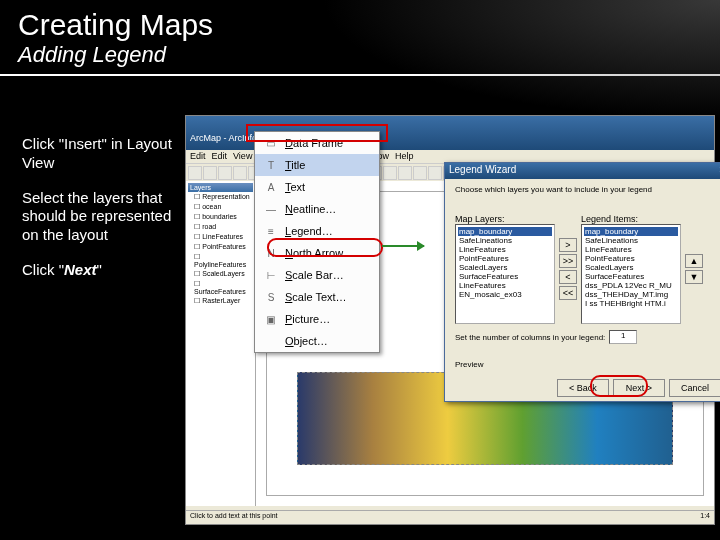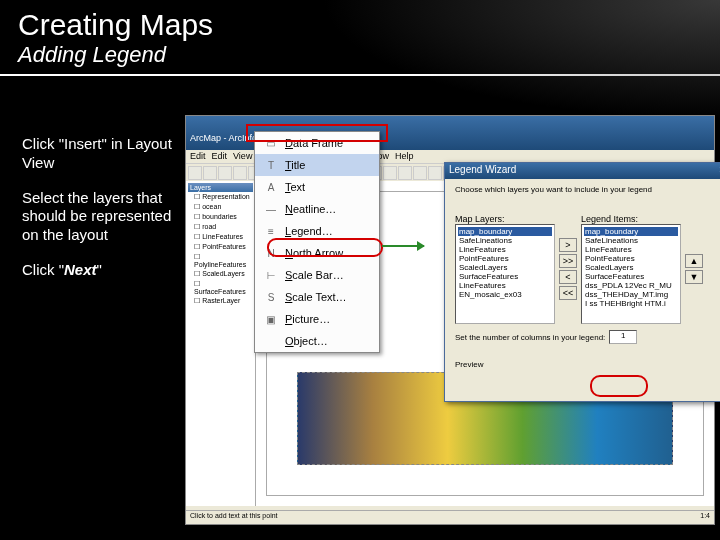--- a/index.html
+++ b/index.html
@@ -350,15 +350,20 @@
       <div class="btn-col">
         <div class="tiny-btn">▲</div>
         <div class="tiny-btn">▼</div>
       </div>
     </div>
     <div class="spin-row">
       <span>Set the number of columns in your legend:</span>
       <span class="spin">1</span>
     </div>
     <div class="preview">Preview</div>
+    <div class="btn-row">
+      <div class="btn">&lt; Back</div>
+      <div class="btn">Next &gt;</div>
+      <div class="btn">Cancel</div>
+    </div>
   </div>
 </div>
 <div class="wizard-next-hl"></div>
 
 </body></html>

